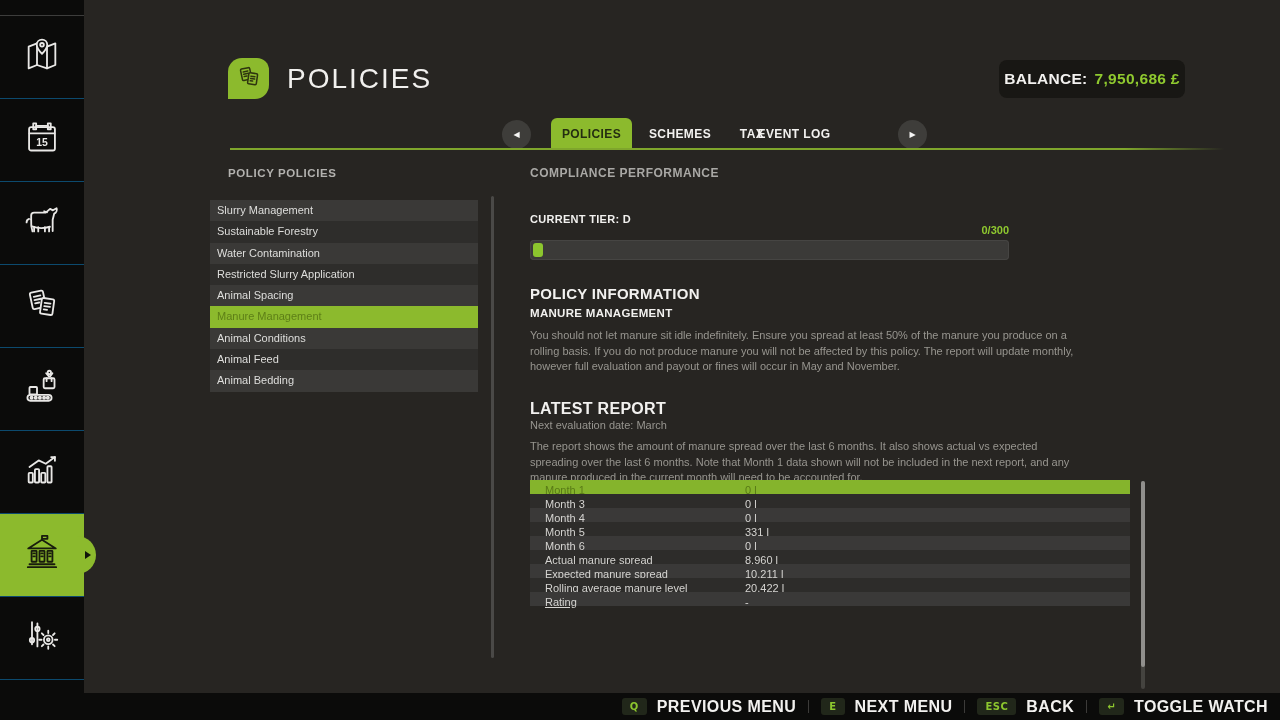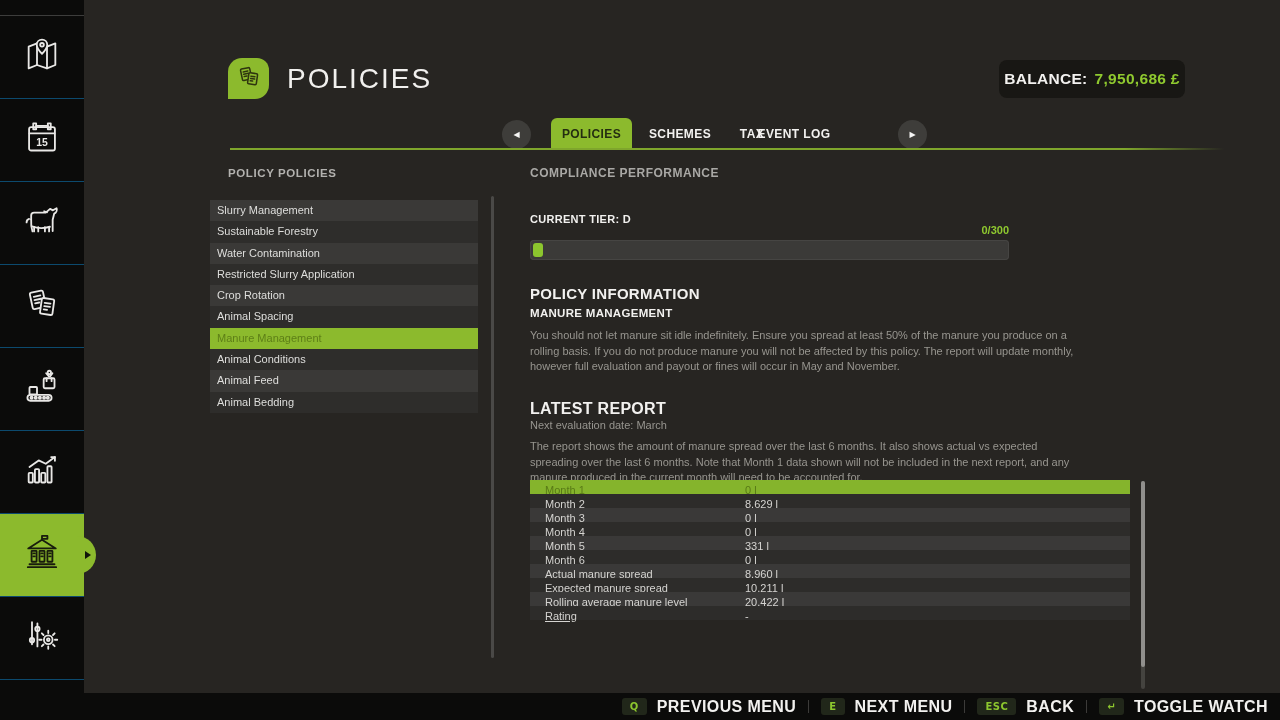--- a/index.html
+++ b/index.html
@@ -245,23 +245,20 @@
       </div>
 
       <div class="policy-row">
         <span>Water Contamination</span>
       </div>
 
       <div class="policy-row">
         <span>Restricted Slurry Application</span>
       </div>
 
-      <div class="policy-row">
-        <span>Crop Rotation</span>
-      </div>
 
       <div class="policy-row">
         <span>Animal Spacing</span>
       </div>
 
       <div class="policy-row selected">
         <span>Manure Management</span>
       </div>
 
       <div class="policy-row">
@@ -293,24 +290,20 @@
   <div class="report-next">Next evaluation date: March</div>
   <div class="body-text" style="top:439px">The report shows the amount of manure spread over the last 6 months. It also shows actual vs expected spreading over the last 6 months. Note that Month 1 data shown will not be included in the next report, and any manure produced in the current month will need to be accounted for.</div>
 
   <div class="report-table">
 
       <div class="report-row highlight">
         <span class="cell-label">Month 1</span>
         <span class="cell-value">0 l</span>
       </div>
 
-      <div class="report-row">
-        <span class="cell-label">Month 2</span>
-        <span class="cell-value">8,629 l</span>
-      </div>
 
       <div class="report-row">
         <span class="cell-label">Month 3</span>
         <span class="cell-value">0 l</span>
       </div>
 
       <div class="report-row">
         <span class="cell-label">Month 4</span>
         <span class="cell-value">0 l</span>
       </div>

